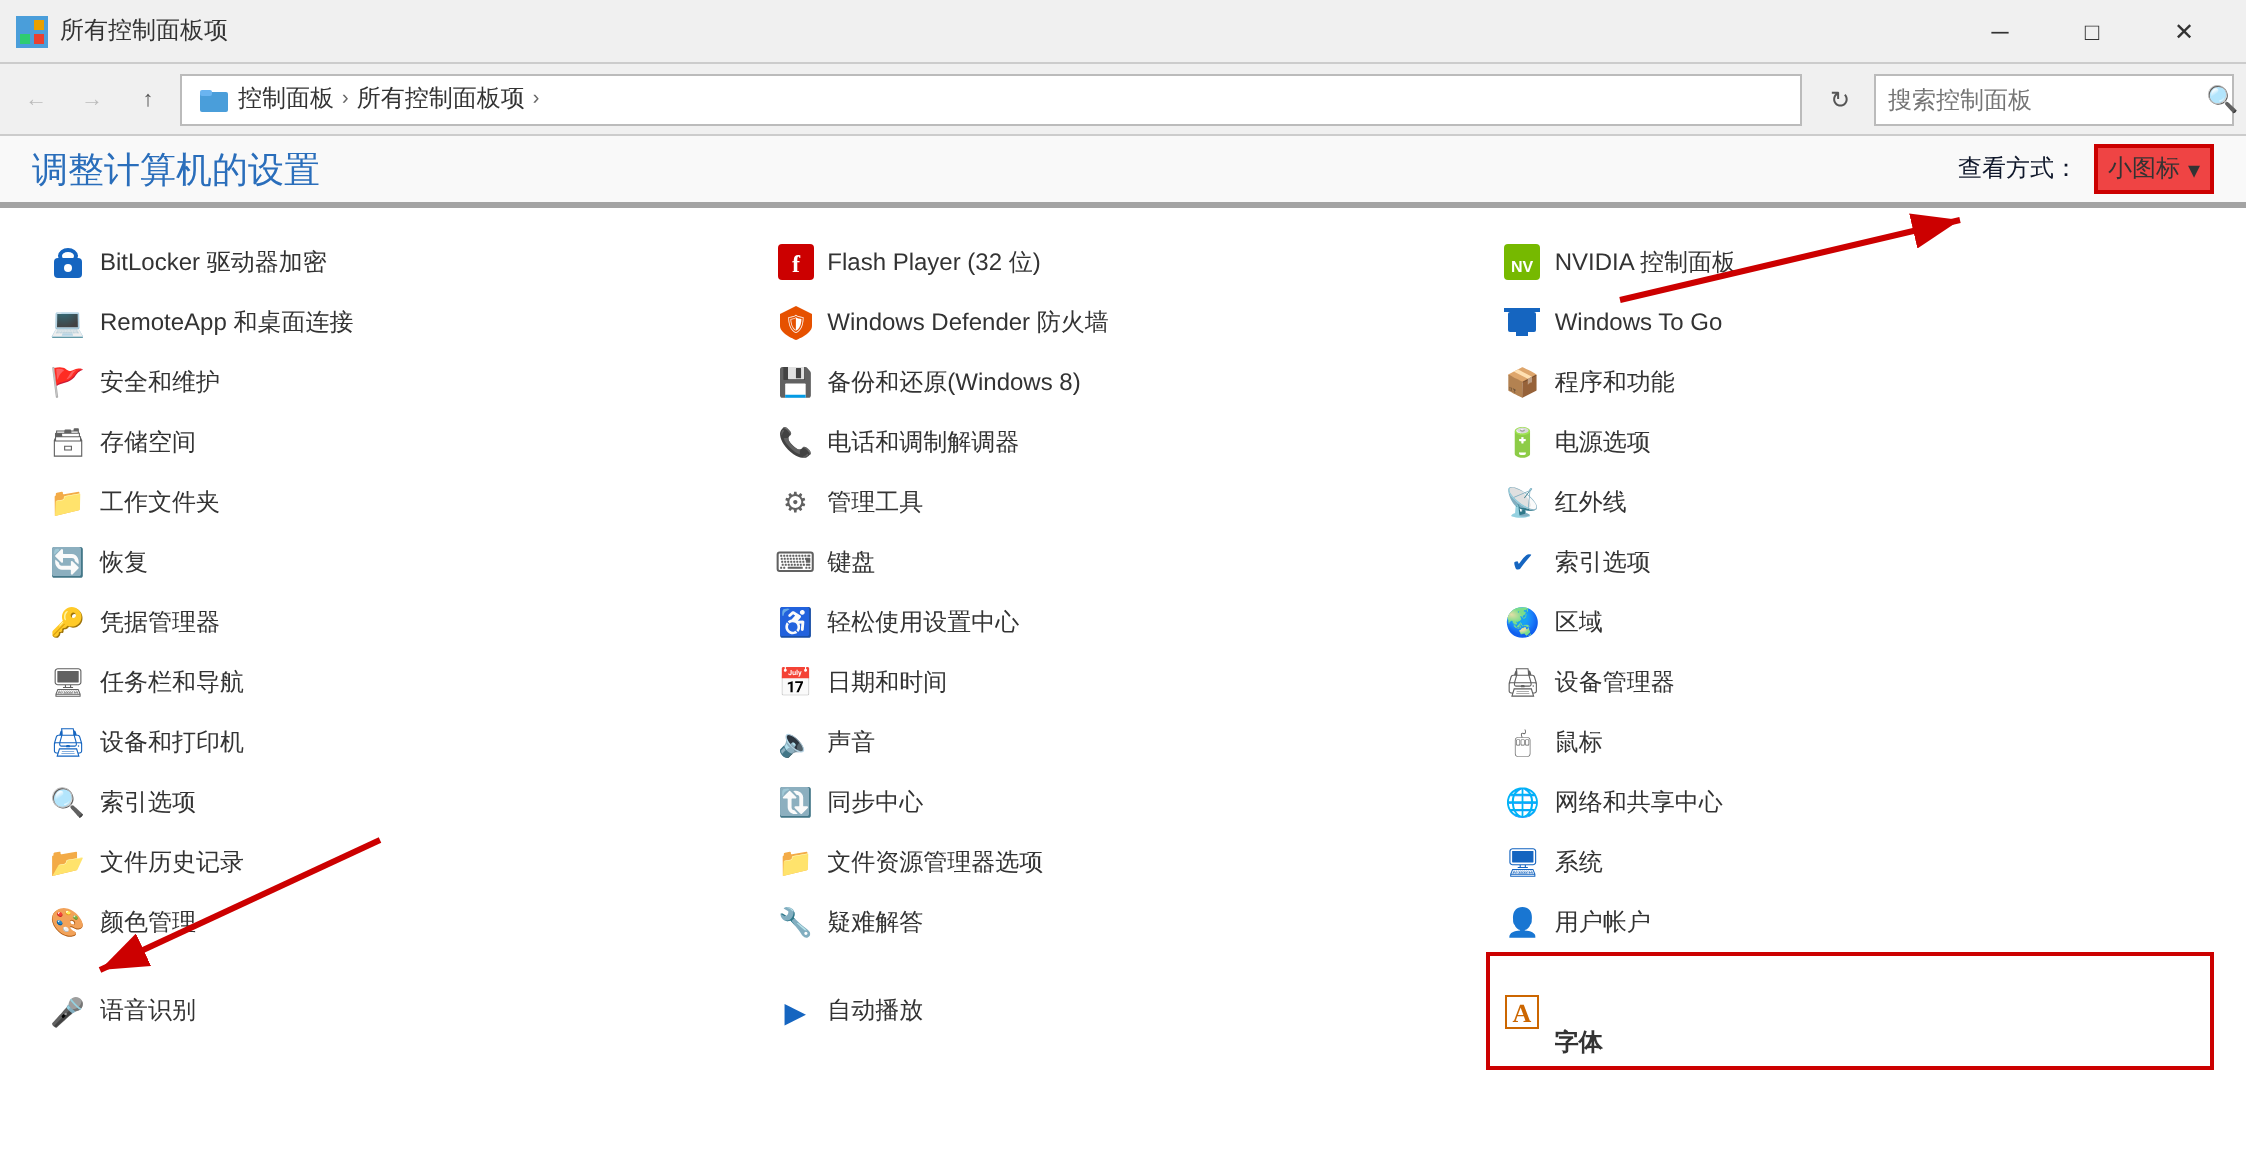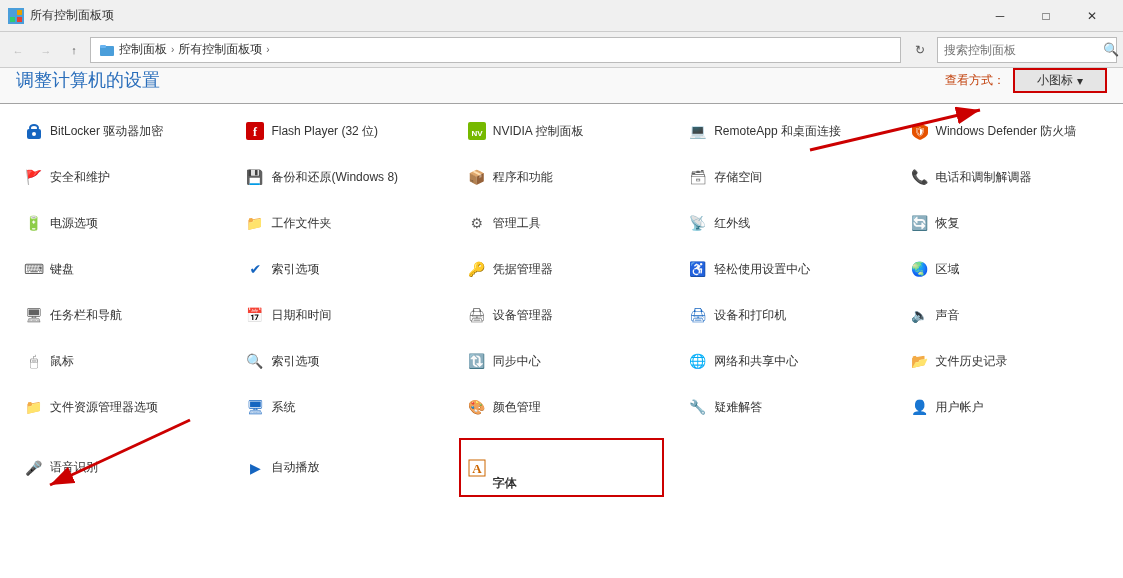--- a/index.html
+++ b/index.html
@@ -95,56 +95,56 @@
       color: #4d7c0f; background: transparent;
     }
     .search-icon-btn {
       color: #666; cursor: pointer; font-size: 13px;
     }
 
     
     .toolbar {
       height: 36px;
       background: #f9f9f9;
-      border-bottom: 1px solid #a3a3a3;
+      border-bottom: 3px solid #a3a3a3;
       display: flex;
-      align-items: flex-start;
+      align-items: center;
       padding: 0 16px;
     }
     .toolbar-title {
       font-size: 18px;
       color: #2a6ebb;
       font-weight: 400;
       flex: 1;
     }
     .toolbar-right {
       display: flex; align-items: center; gap: 8px;
     }
     .view-label {
-      font-size: 12px; color: #c2410c;
+      font-size: 12px; color: #0f172a;
     }
     .view-dropdown {
       display: flex; align-items: center;
-      border: 1px solid #e05; padding: 2px 22px;
-      background: #e5e5e5; cursor: pointer; gap: 4px;
+      border: 1px solid #e05; padding: 2px 5px;
+      background: #ef4444; cursor: pointer; gap: 4px;
       font-size: 12px; color: #333;
     }
 
     
     .content {
       padding: 12px 16px;
       overflow-y: auto;
       height: calc(578px - 32px - 36px - 36px);
     }
 
     
     .items-grid {
       display: grid;
-      grid-template-columns: repeat(5, 1fr);
-      gap: 16px;
+      grid-template-columns: repeat(3, 1fr);
+      gap: 0;
     }
 
     .control-item {
       display: flex;
       align-items: center;
       padding: 5px 8px;
       gap: 6px;
       cursor: pointer;
       white-space: nowrap;
     }
@@ -268,20 +268,30 @@
       <div class="control-item">
         <span class="control-item-icon" style="color: rgb(230, 81, 0);">
           <svg width="18" height="18" viewBox="0 0 18 18">
             <path d="M9 1 L17 5 L17 11 C17 15 9 18 9 18 C9 18 1 15 1 11 L1 5 Z" fill="#e65100"></path>
             <text x="9" y="13" text-anchor="middle" font-size="9" fill="white">🛡</text>
           </svg>
         </span>
         <span class="control-item-label">Windows Defender 防火墙</span>
       </div>
       <div class="control-item">
+        <span class="control-item-icon" style="color: rgb(21, 101, 192);">
+          <svg width="18" height="18" viewBox="0 0 18 18">
+            <rect x="2" y="4" width="14" height="10" rx="1" fill="#1565c0"></rect>
+            <rect x="6" y="14" width="6" height="2" fill="#1565c0"></rect>
+            <rect x="0" y="2" width="18" height="2" fill="#1565c0"></rect>
+          </svg>
+        </span>
+        <span class="control-item-label">Windows To Go</span>
+      </div>
+      <div class="control-item">
         <span class="control-item-icon" style="color: rgb(230, 81, 0);">🚩</span>
         <span class="control-item-label">安全和维护</span>
       </div>
       <div class="control-item">
         <span class="control-item-icon" style="color: rgb(21, 101, 192);">💾</span>
         <span class="control-item-label">备份和还原(Windows 8)</span>
       </div>
       <div class="control-item">
         <span class="control-item-icon" style="color: rgb(21, 101, 192);">📦</span>
         <span class="control-item-label">程序和功能</span>

